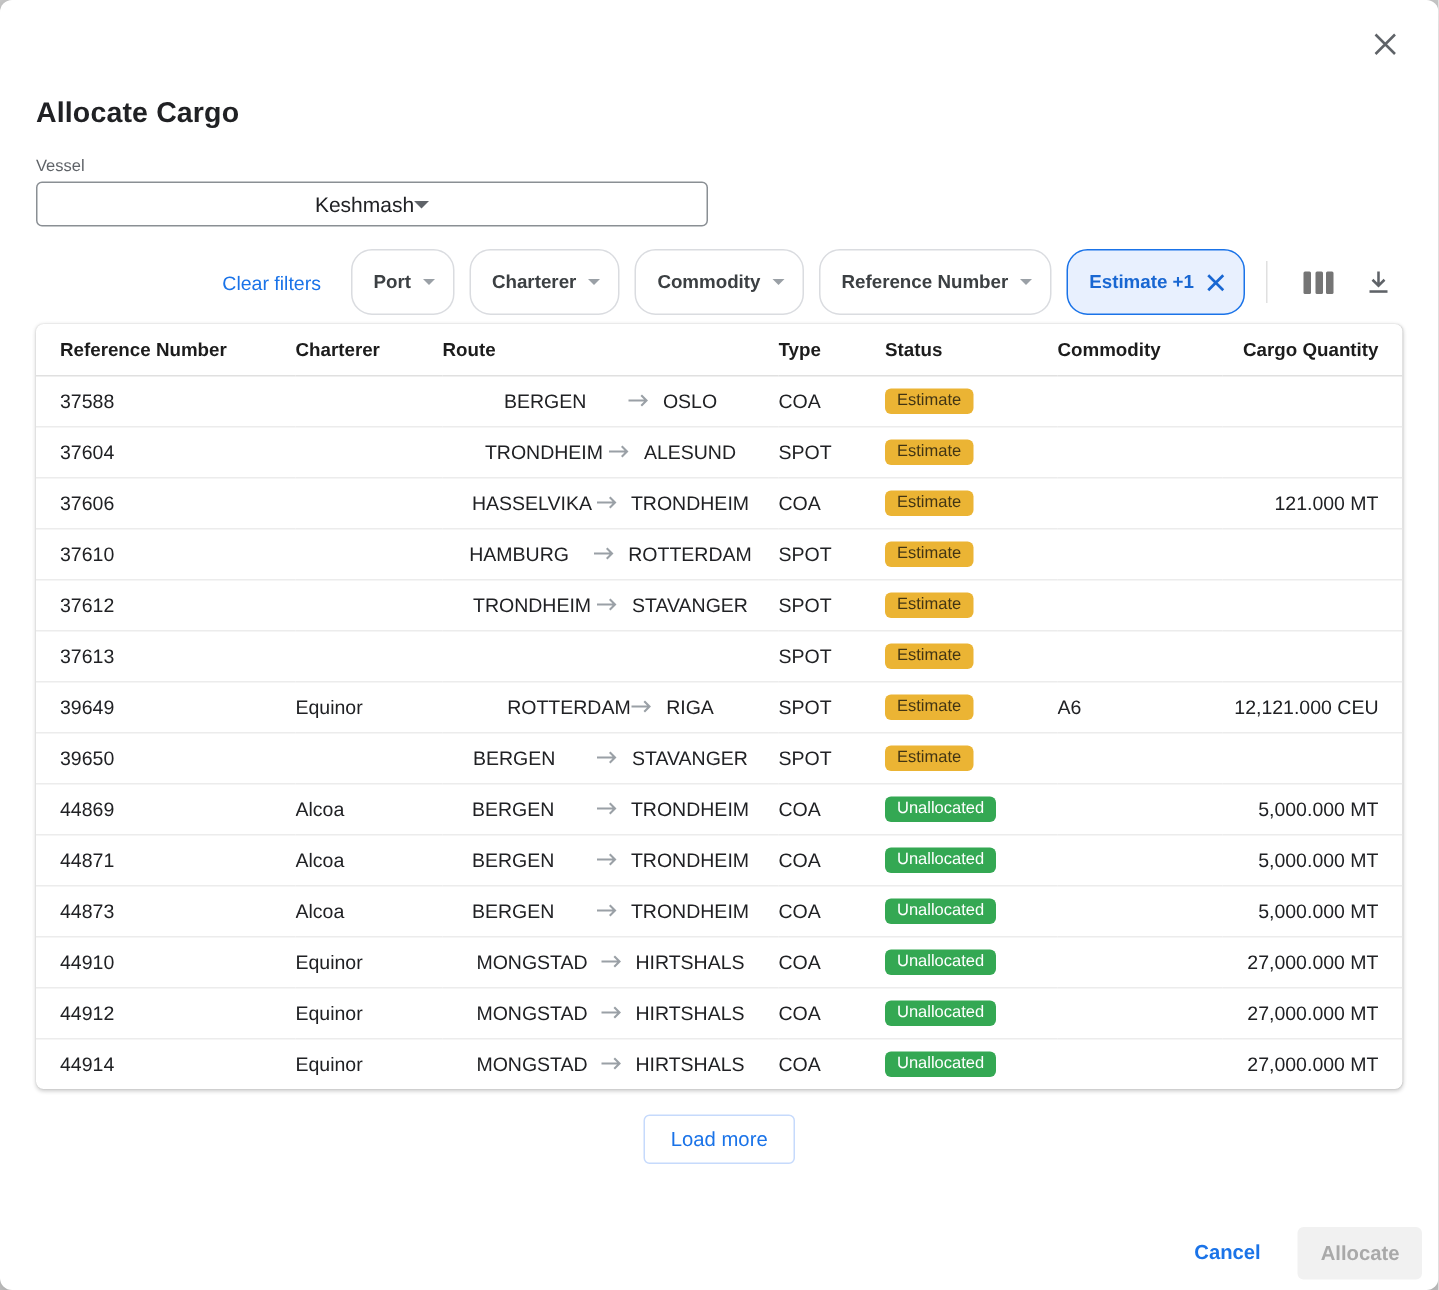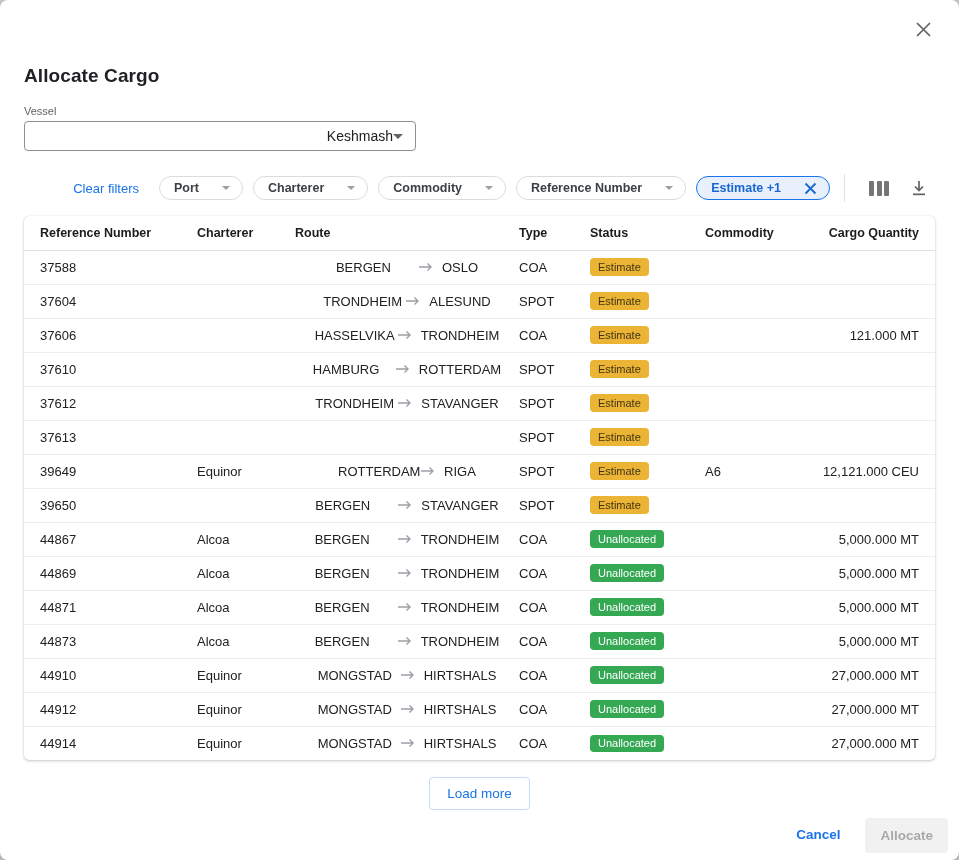--- a/index.html
+++ b/index.html
@@ -39,27 +39,27 @@
 
   
   .vessel-field { padding: 18px 24px 0 24px; }
   .vessel-label {
     display: block;
     font-size: 11px;
     color: #5f6368;
     margin-bottom: 4px;
   }
   .select {
-    width: 392px;
+    width: 448px;
     height: 30px;
     border: 1px solid #8a8f94;
     border-radius: 4px;
     display: flex;
     align-items: center;
-    justify-content: flex-end;
+    justify-content: center;
     padding: 0 12px;
     font-size: 14px;
     color: #202124;
     cursor: pointer;
     background: #fff;
   }
   .caret-down {
     width: 0; height: 0;
     border-left: 5px solid transparent;
     border-right: 5px solid transparent;
@@ -79,22 +79,22 @@
   .clear-filters {
     color: #1a73e8;
     font-size: 13px;
     text-decoration: none;
     margin-right: 10px;
     cursor: pointer;
   }
   .chip {
     display: inline-flex;
     align-items: center;
-    gap: 23px;
-    height: 24px;
+    gap: 8px;
+    height: 44px;
     padding: 0 12px 0 14px;
     border: 1px solid #dadce0;
     border-radius: 14px;
     background: #fff;
     font-size: 12.5px;
     font-weight: bold;
     color: #3c4043;
     cursor: pointer;
     white-space: nowrap;
   }
@@ -469,39 +469,20 @@
       </span>
     </td>
     <td>SPOT</td>
     <td>
       <span class="badge badge-estimate">Estimate</span>
     </td>
     <td></td>
     <td></td>
   </tr>
 
-  <tr>
-    <td>44867</td>
-    <td>Alcoa</td>
-    <td>
-      <span class="route-cell">
-        <span class="route-origin">BERGEN</span>
-        <svg class="route-arrow" width="15" height="10" viewBox="0 0 15 10">
-          <path d="M1 5 H13 M9.5 1.5 L13 5 L9.5 8.5" stroke="#9aa0a6" stroke-width="1.4" fill="none"></path>
-        </svg>
-        <span>TRONDHEIM</span>
-      </span>
-    </td>
-    <td>COA</td>
-    <td>
-      <span class="badge badge-unallocated">Unallocated</span>
-    </td>
-    <td></td>
-    <td>5,000.000 MT</td>
-  </tr>
 
   <tr>
     <td>44869</td>
     <td>Alcoa</td>
     <td>
       <span class="route-cell">
         <span class="route-origin">BERGEN</span>
         <svg class="route-arrow" width="15" height="10" viewBox="0 0 15 10">
           <path d="M1 5 H13 M9.5 1.5 L13 5 L9.5 8.5" stroke="#9aa0a6" stroke-width="1.4" fill="none"></path>
         </svg>

